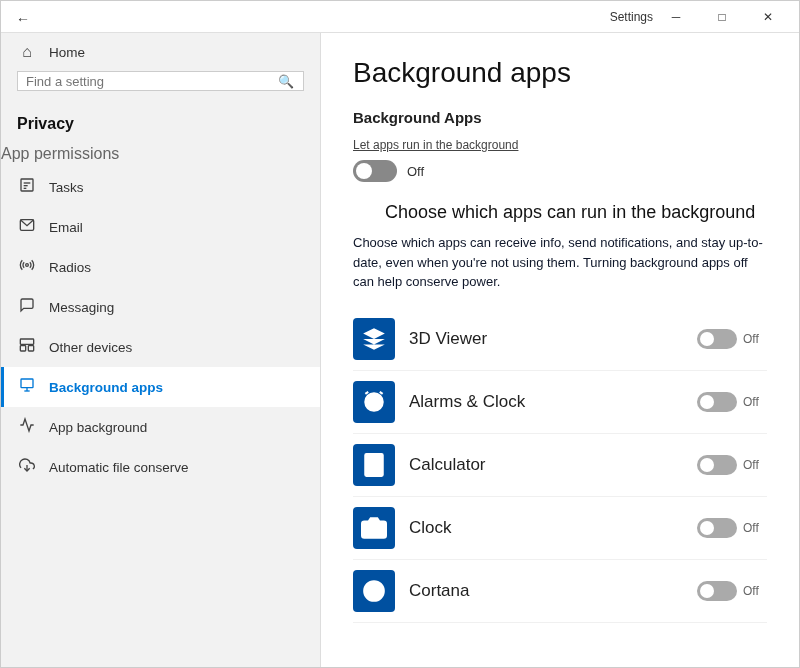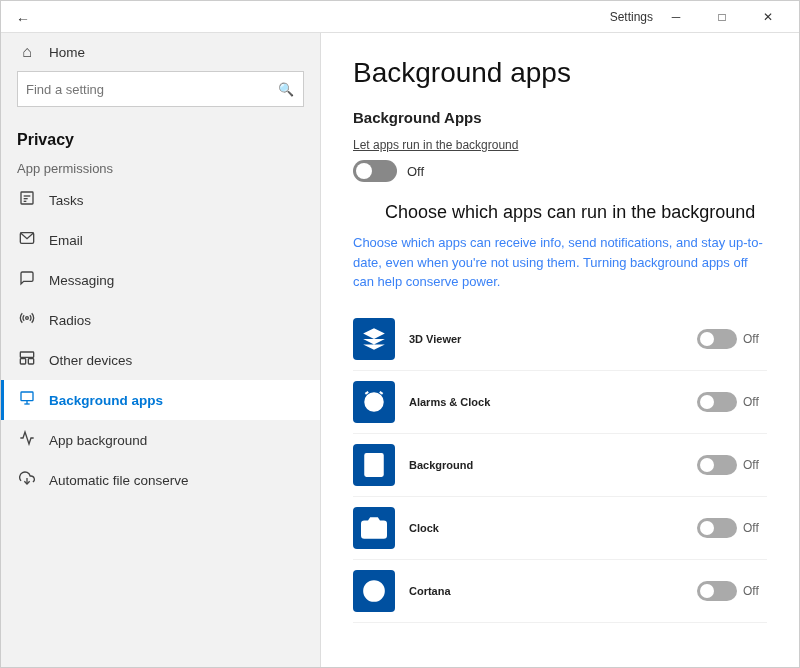--- a/index.html
+++ b/index.html
@@ -82,38 +82,38 @@
       flex-shrink: 0;
       overflow-y: auto;
       border-right: 1px solid #ddd;
     }
     .sidebar-search {
       margin: 0 16px 12px 16px;
       display: flex;
       align-items: center;
       background: #fff;
       border: 1px solid #ccc;
-      height: 36px;
+      height: 20px;
       padding: 4px 8px;
     }
     .sidebar-search input {
       border: none;
       outline: none;
       flex: 1;
       font-size: 13px;
       color: #333;
       background: transparent;
     }
     .sidebar-search-icon {
       font-size: 13px;
       color: #555;
     }
     .sidebar-section-label {
-      padding: 8px 16px 4px 16px;
-      font-size: 13px;
+      padding: 8px 16px 4px 0;
+      font-size: 16px;
       color: #666;
       text-transform: none;
     }
     .sidebar-item {
       display: flex;
       align-items: center;
       padding: 10px 16px;
       cursor: pointer;
       gap: 12px;
       font-size: 13.5px;
@@ -192,21 +192,21 @@
     }
     .choose-section-title {
       font-size: 18px;
       font-weight: 400;
       color: #111;
       margin-bottom: 10px;
       margin-left: 32px;
     }
     .choose-desc {
       font-size: 13px;
-      color: #3b82f6;
+      color: #0f172a;
       margin-bottom: 16px;
       line-height: 1.5;
     }
     .app-list { display: flex; flex-direction: column; gap: 0; }
     .app-item {
       display: flex;
       align-items: center;
       padding: 10px 0;
       border-bottom: 1px solid #f0f0f0;
       gap: 14px;
@@ -217,23 +217,22 @@
       border-radius: 4px;
       background: #0050a0;
       display: flex;
       align-items: center;
       justify-content: center;
       flex-shrink: 0;
     }
     .app-icon svg { width: 26px; height: 26px; fill: #fff; }
     .app-name {
       flex: 1;
-      font-size: 11px;
+      font-size: 17px;
       color: #222;
-      font-weight: bold;
     }
     .app-toggle-row {
       display: flex;
       align-items: center;
       gap: 6px;
     }
     .app-toggle {
       width: 40px;
       height: 20px;
       border-radius: 10px;
@@ -315,37 +314,37 @@
               <rect x="2" y="4" width="20" height="16" rx="2"></rect>
               <polyline points="2,4 12,13 22,4"></polyline>
             </svg>
         </span>
         <span>Email</span>
       </div>
 
       <div class="sidebar-item">
         <span class="icon">
           <svg viewBox="0 0 24 24" width="16" height="16" fill="none" stroke="#444" stroke-width="2">
-              <path d="M21 15a2 2 0 0 1-2 2H7l-4 4V5a2 2 0 0 1 2-2h14a2 2 0 0 1 2 2z"></path>
-            </svg>
-        </span>
-        <span>Messaging</span>
-      </div>
-
-      <div class="sidebar-item">
-        <span class="icon">
-          <svg viewBox="0 0 24 24" width="16" height="16" fill="none" stroke="#444" stroke-width="2">
               <circle cx="12" cy="12" r="2"></circle>
               <path d="M16.24 7.76a6 6 0 0 1 0 8.49"></path>
               <path d="M7.76 7.76a6 6 0 0 0 0 8.49"></path>
               <path d="M19.07 4.93a10 10 0 0 1 0 14.14"></path>
               <path d="M4.93 4.93a10 10 0 0 0 0 14.14"></path>
             </svg>
         </span>
         <span>Radios</span>
+      </div>
+
+      <div class="sidebar-item">
+        <span class="icon">
+          <svg viewBox="0 0 24 24" width="16" height="16" fill="none" stroke="#444" stroke-width="2">
+              <path d="M21 15a2 2 0 0 1-2 2H7l-4 4V5a2 2 0 0 1 2-2h14a2 2 0 0 1 2 2z"></path>
+            </svg>
+        </span>
+        <span>Messaging</span>
       </div>
 
       <div class="sidebar-item">
         <span class="icon">
           <svg viewBox="0 0 24 24" width="16" height="16" fill="none" stroke="#444" stroke-width="2">
               <rect x="2" y="13" width="8" height="8" rx="1"></rect>
               <rect x="14" y="13" width="8" height="8" rx="1"></rect>
               <rect x="2" y="3" width="20" height="8" rx="1"></rect>
             </svg>
         </span>
@@ -443,21 +442,21 @@
                 <line x1="12" y1="10" x2="12" y2="10"></line>
                 <line x1="16" y1="10" x2="16" y2="10"></line>
                 <line x1="8" y1="14" x2="8" y2="14"></line>
                 <line x1="12" y1="14" x2="12" y2="14"></line>
                 <line x1="16" y1="14" x2="16" y2="14"></line>
                 <line x1="8" y1="18" x2="8" y2="18"></line>
                 <line x1="12" y1="18" x2="12" y2="18"></line>
                 <line x1="16" y1="18" x2="16" y2="14"></line>
               </svg>
           </div>
-          <span class="app-name">Background</span>
+          <span class="app-name">Calculator</span>
           <div class="app-toggle-row">
             <div class="app-toggle">
                 <div class="knob"></div>
               </div>
             <span class="app-toggle-label">Off</span>
           </div>
         </div>
 
         <div class="app-item">
           <div class="app-icon" style="background:#0050a0;">

